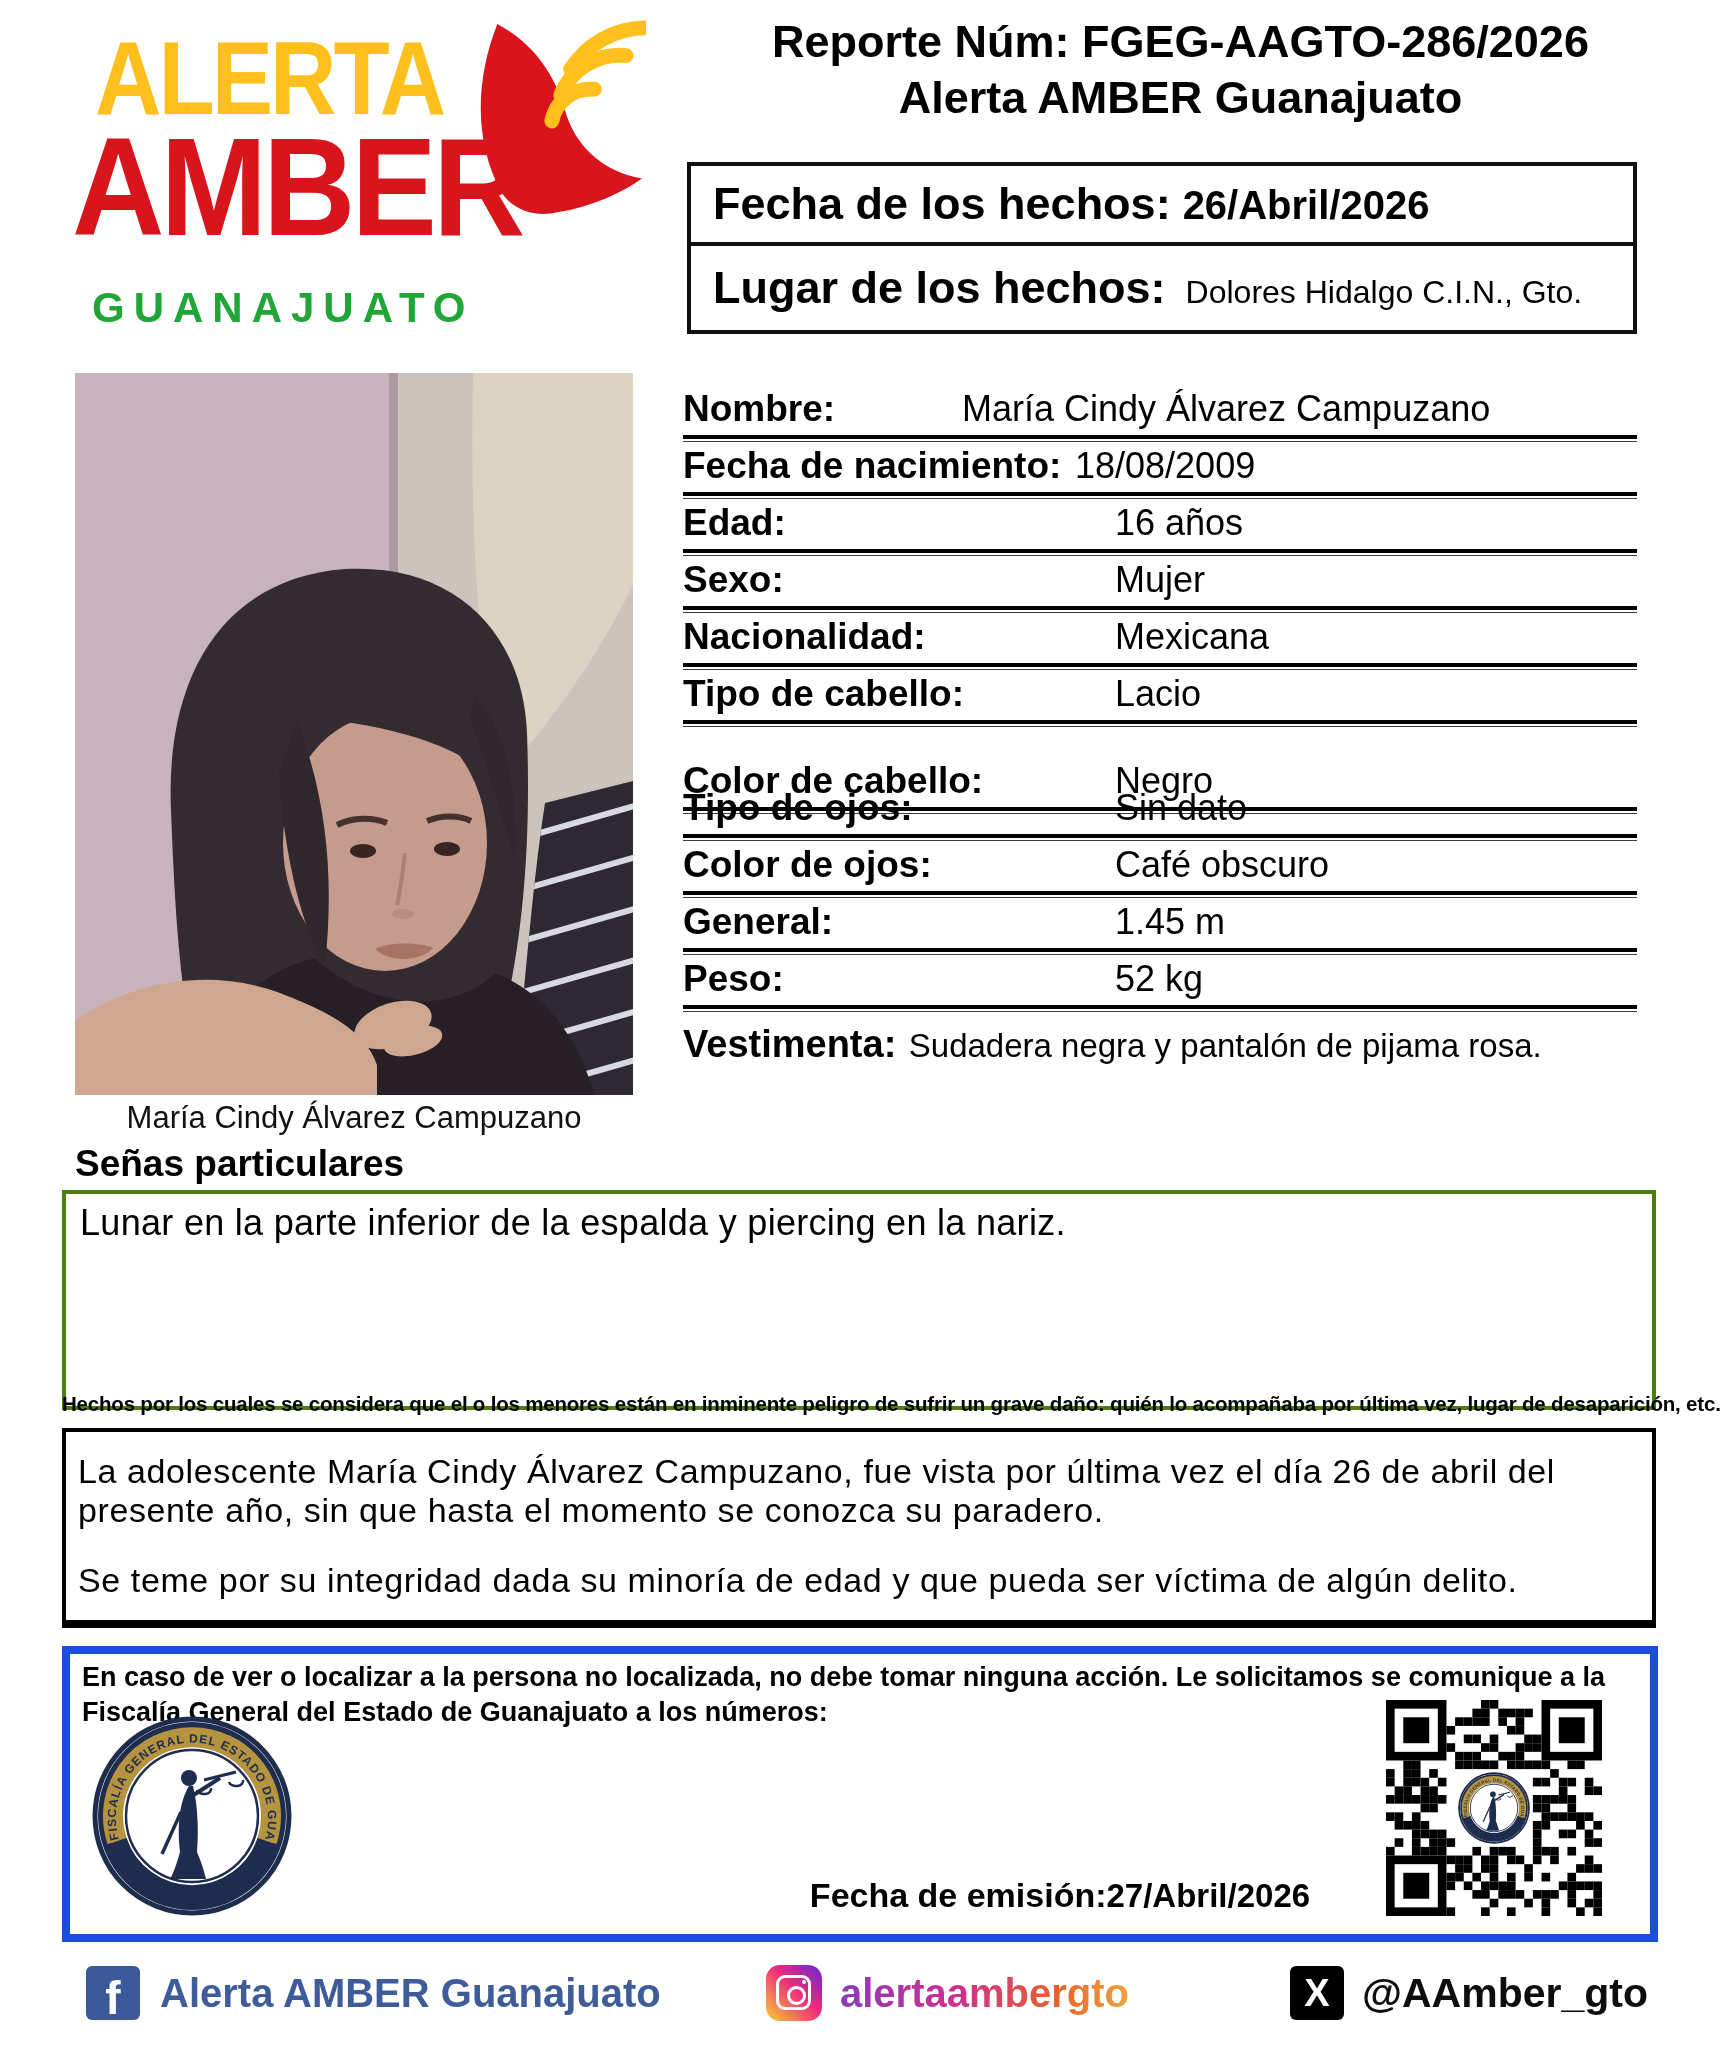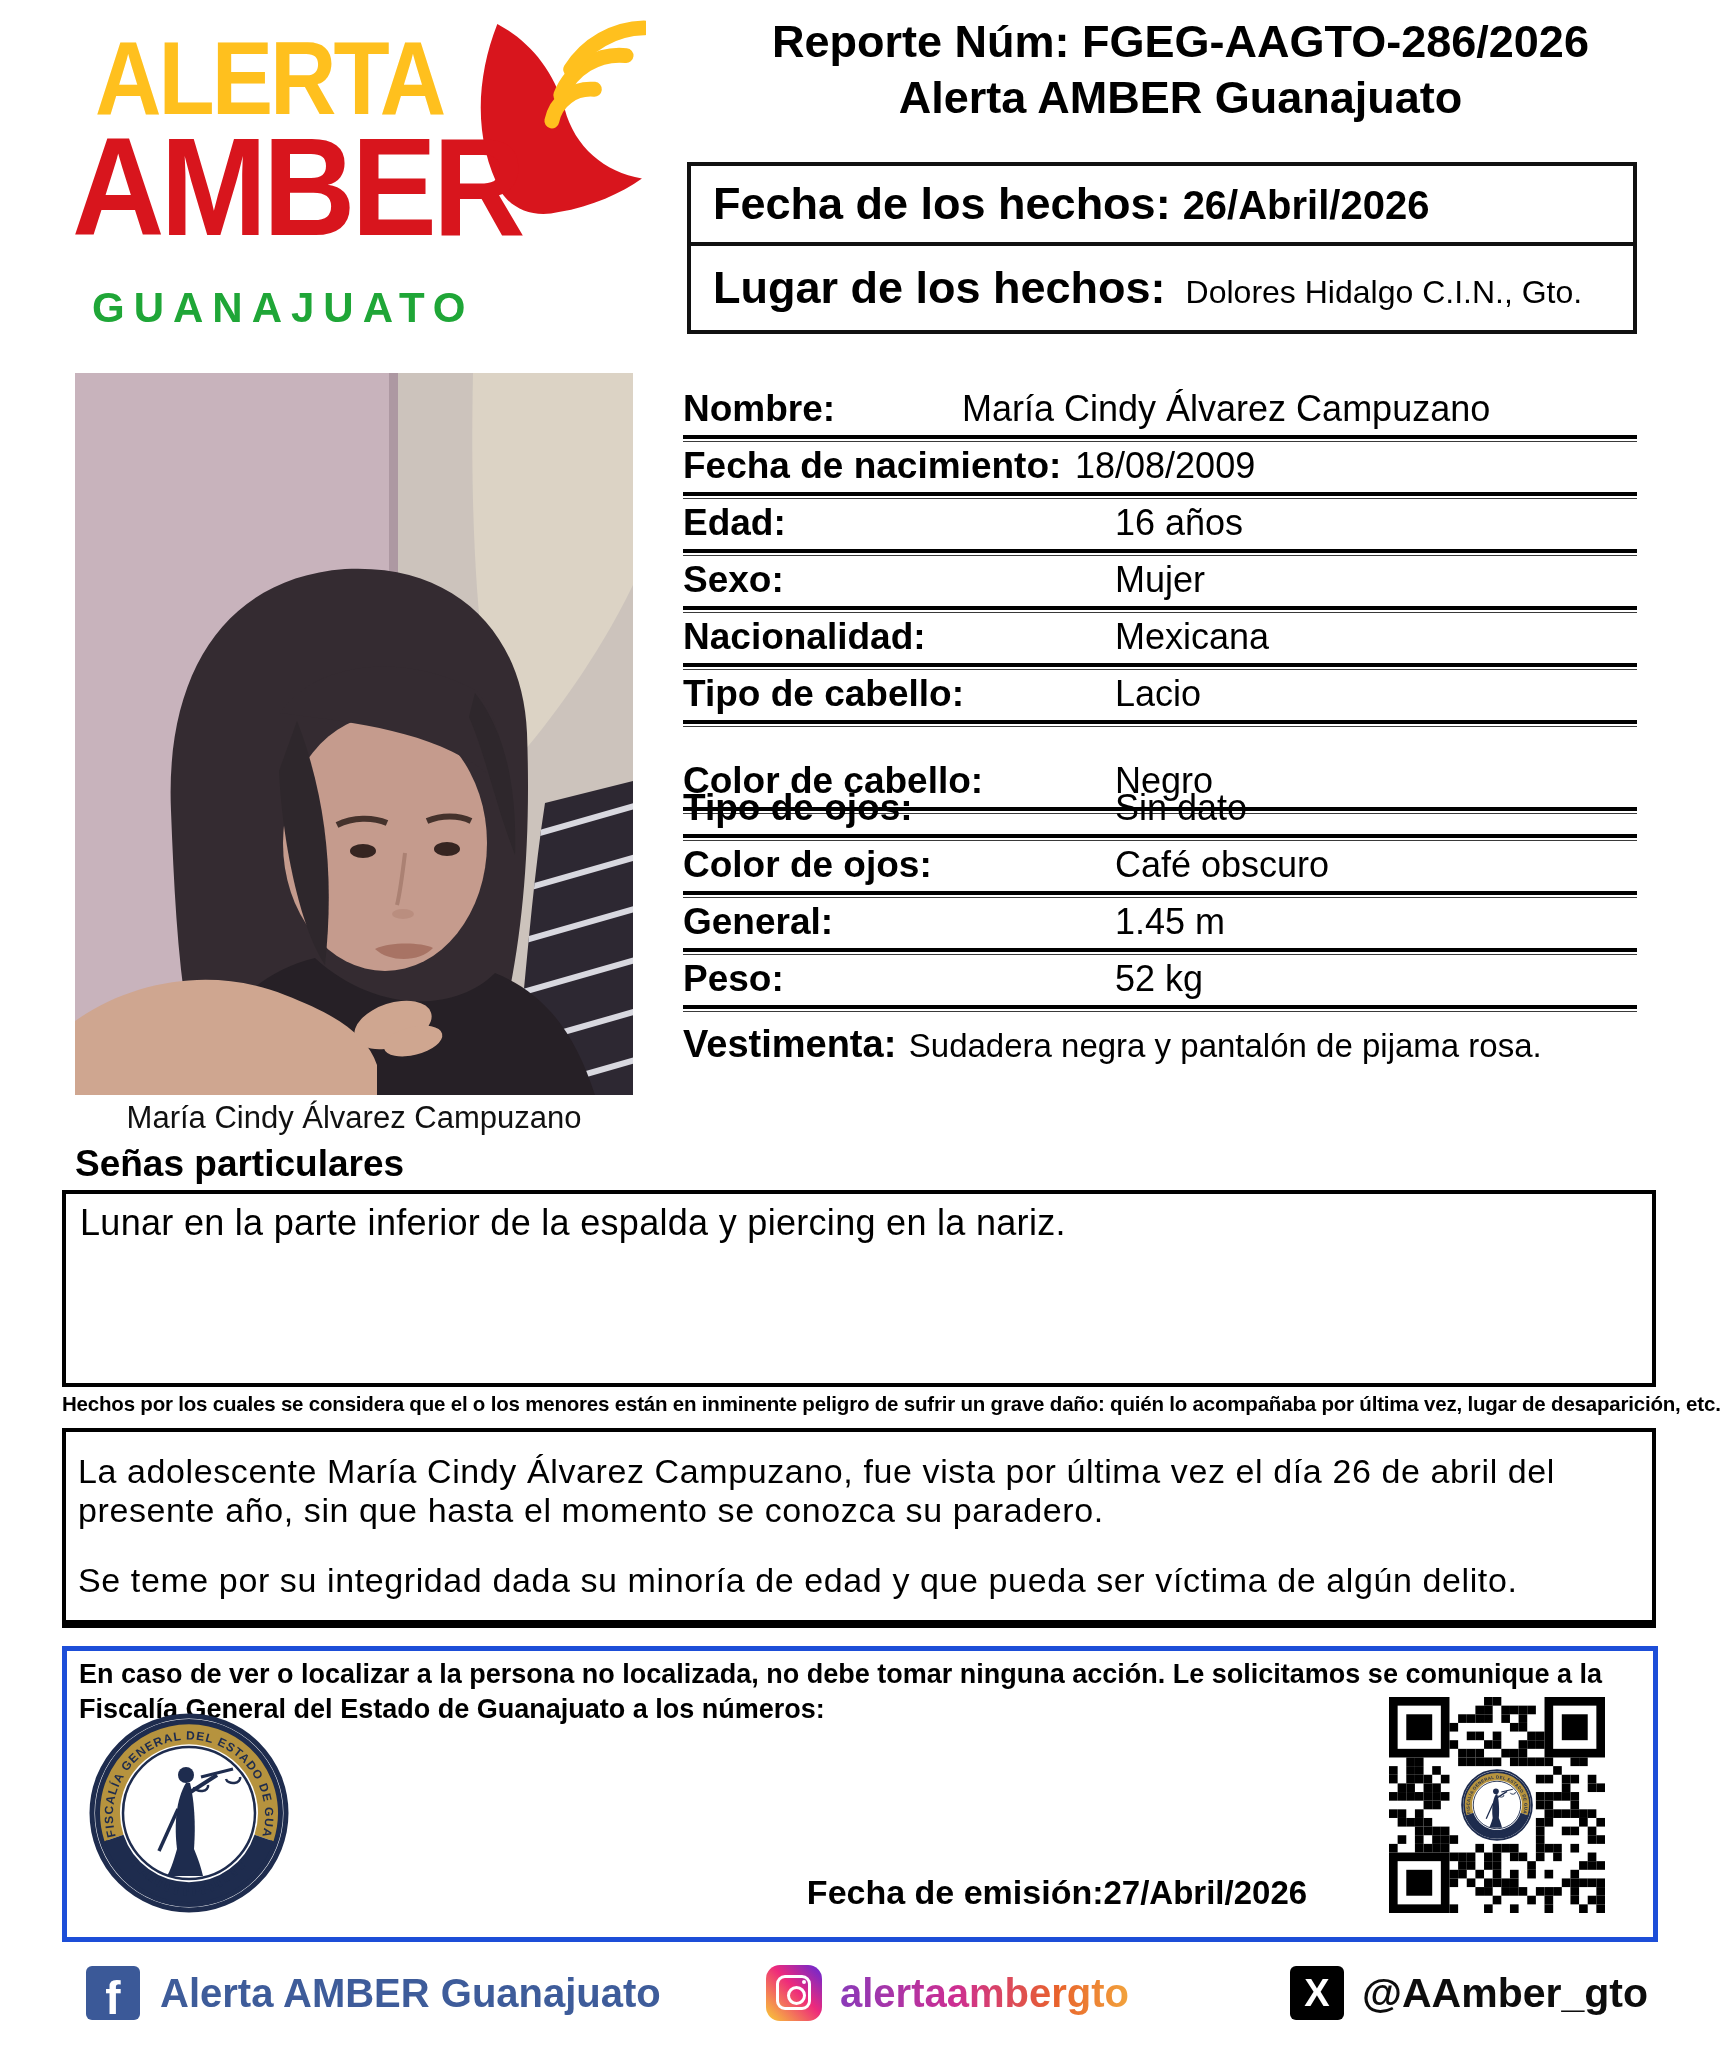--- a/index.html
+++ b/index.html
@@ -43,34 +43,34 @@
   .fl{position:absolute;left:0;top:0;line-height:57px;font-size:37px;font-weight:bold;white-space:nowrap;}
   .fv{position:absolute;left:432px;top:0;line-height:57px;font-size:36px;white-space:nowrap;}
   .indent-nombre .fv{left:279px;}
   .indent-fnac .fv{left:392px;}
   .vestimenta{position:absolute;left:683px;top:1014px;width:1000px;line-height:60px;white-space:nowrap;}
   .vestimenta .fl2{font-size:38px;font-weight:bold;}
   .vestimenta .fv2{font-size:33px;margin-left:8px;}
 
   
   .senas-heading{position:absolute;left:75px;top:1143px;font-size:37px;font-weight:bold;}
-  .senas-box{position:absolute;left:62px;top:1190px;width:1594px;height:197px;
-     border:4px solid #000000;box-sizing:border-box;padding:8px 14px;font-size:36px;letter-spacing:.3px;}
+  .senas-box{position:absolute;left:62px;top:1190px;width:1594px;height:220px;
+     border:4px solid #4d7c0f;box-sizing:border-box;padding:8px 14px;font-size:36px;letter-spacing:.3px;}
   .hechos-note{position:absolute;left:62px;top:1392px;width:1640px;font-size:20.5px;font-weight:bold;
      letter-spacing:-0.2px;white-space:nowrap;}
 
   .desc-box{position:absolute;left:62px;top:1428px;width:1594px;height:200px;border:4px solid #000;
      border-bottom-width:8px;box-sizing:border-box;padding:20px 12px;font-size:34px;line-height:1.16;
      letter-spacing:.6px;}
   .desc-box p{margin:0;}
   .desc-box p + p{margin-top:30px;}
 
   
   .red-box{position:absolute;left:62px;top:1646px;width:1596px;height:296px;
-     border:5px solid #1d4ed8;box-sizing:border-box;background:#fff;}
+     border:8px solid #1d4ed8;box-sizing:border-box;background:#fff;}
   .aviso{position:absolute;left:12px;top:6px;width:1530px;font-size:27px;font-weight:bold;line-height:1.3;}
   .seal-big{position:absolute;left:22px;top:62px;width:200px;height:200px;}
   .phone{position:absolute;left:200px;top:118px;width:1120px;text-align:center;
      font-size:77px;font-weight:900;color:#E3181D;letter-spacing:-1px;white-space:nowrap;}
   .emision{position:absolute;left:640px;top:222px;width:700px;text-align:center;white-space:nowrap;}
   .emision .el{font-size:34px;font-weight:bold;}
   .emision .ev{font-size:33px;font-weight:bold;}
   .qr-wrap{position:absolute;right:48px;top:46px;width:216px;height:216px;}
   .qr-wrap svg.qr{display:block;width:216px;height:216px;}
   .qr-seal{position:absolute;left:72px;top:72px;width:72px;height:72px;}

